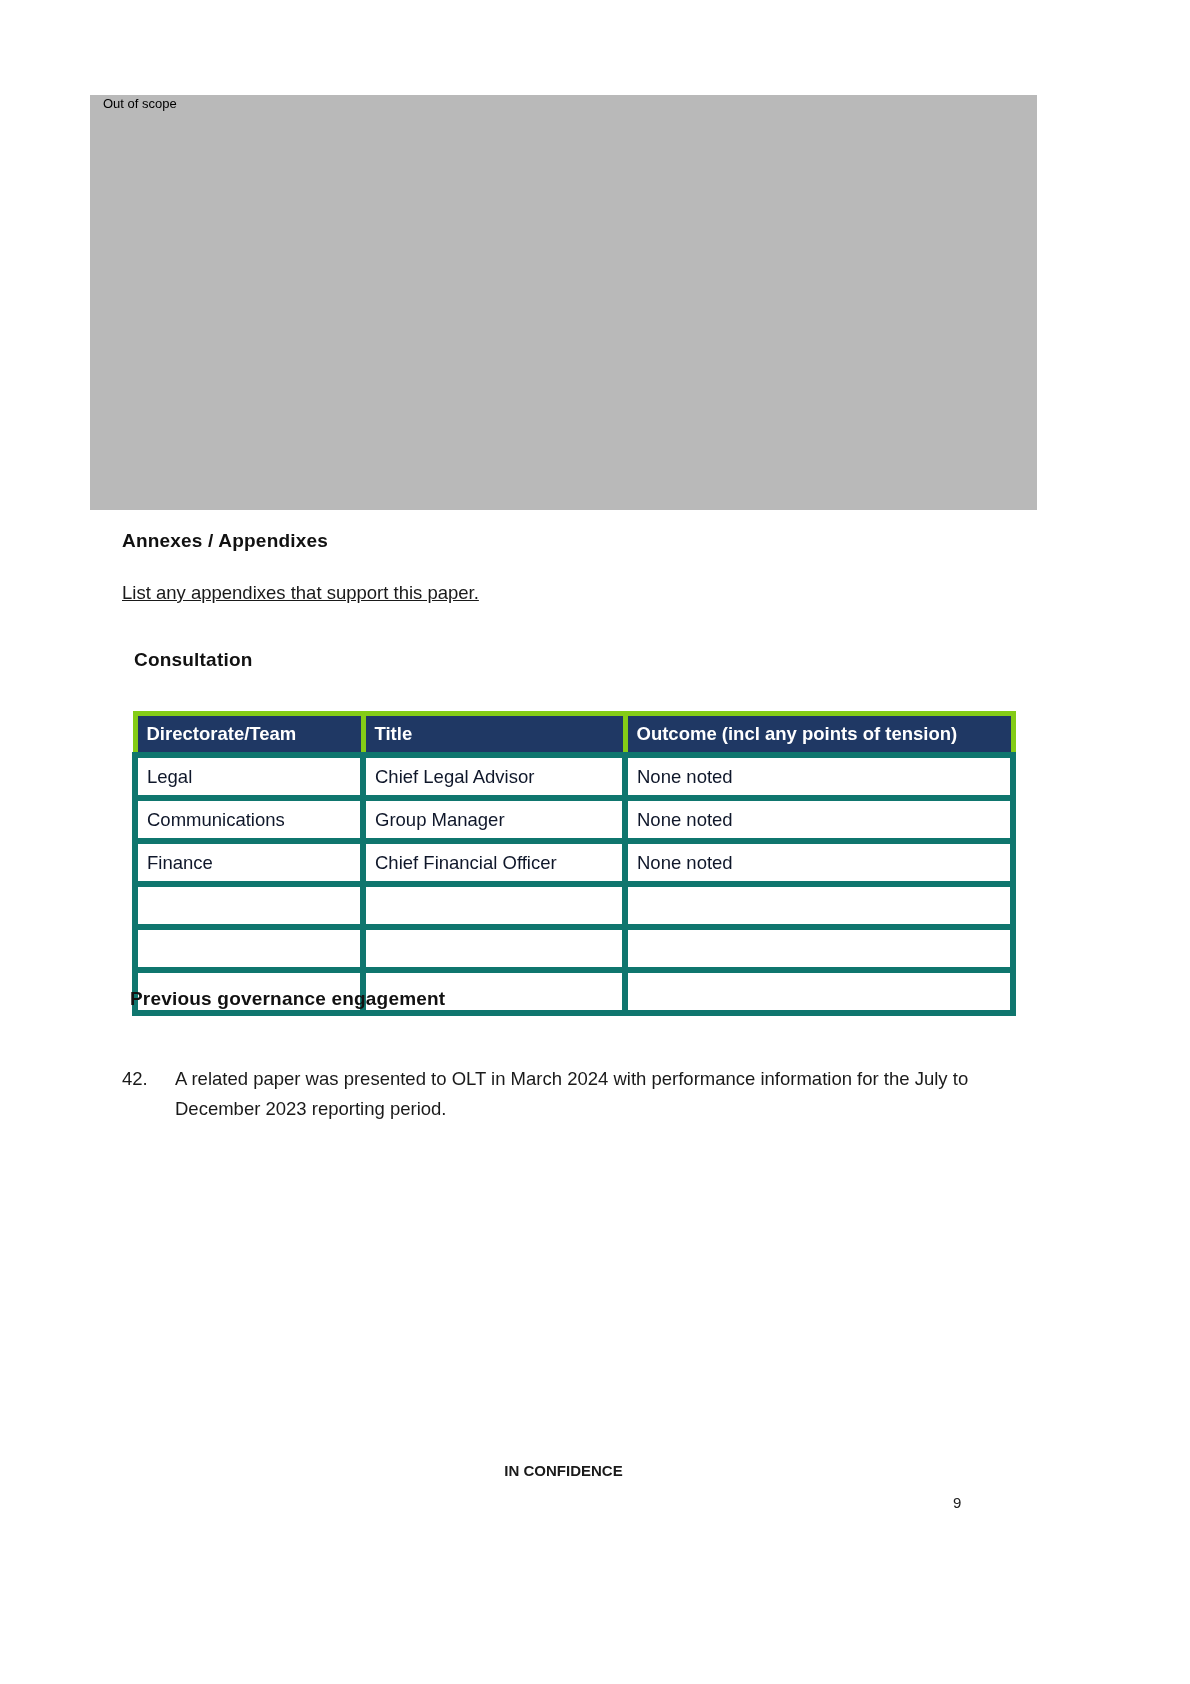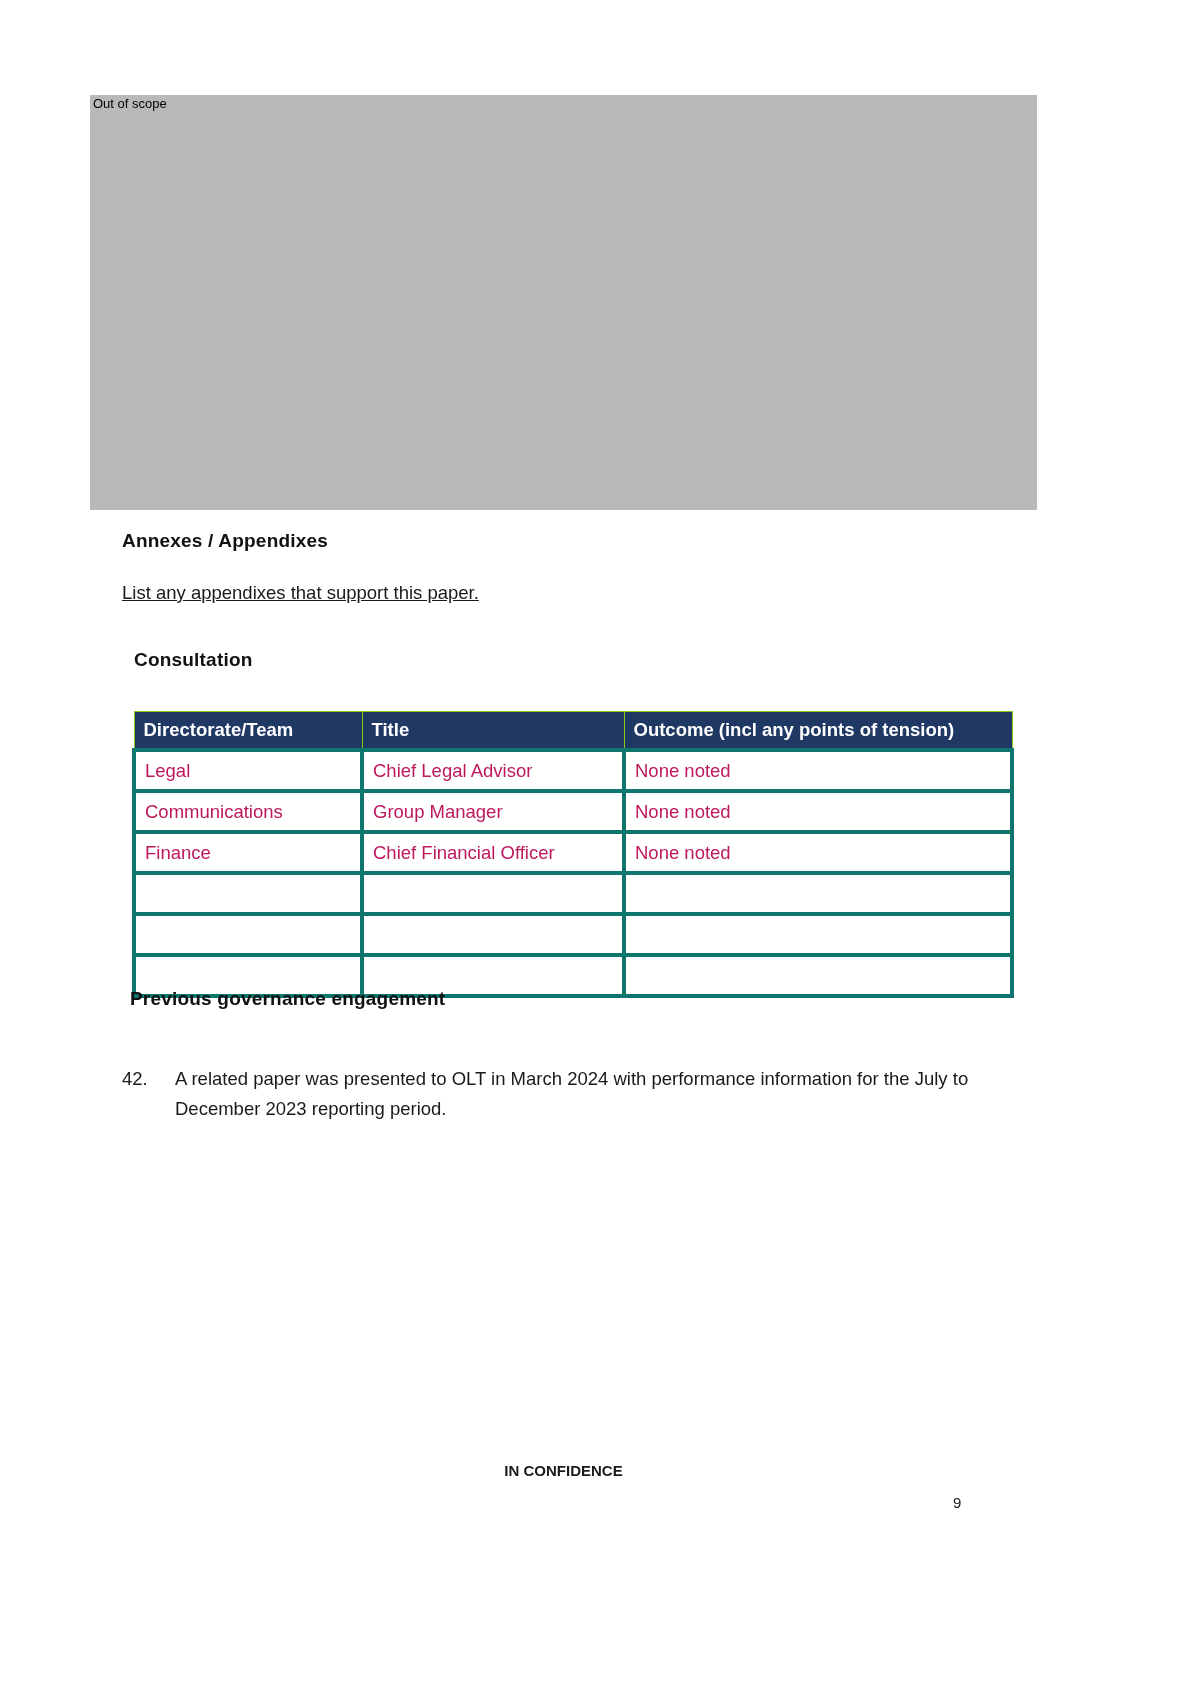--- a/index.html
+++ b/index.html
@@ -26,21 +26,21 @@
     height: 415px;
     background: var(--redaction-bg, #b9b9b9);
   }
   .redaction-label {
     position: absolute;
     left: 1px;
     top: 0px;
     font-size: 13px;
     line-height: 17px;
     color: #000000;
-    padding: 0 2px;
+    padding: 0 12px;
   }
 
   
   .heading {
     position: absolute;
     left: 122px;
     font-size: 19px;
     font-weight: bold;
     color: #111111;
     letter-spacing: 0.2px;
@@ -74,30 +74,30 @@
   table.consult-table col.c1 { width: 228px; }
   table.consult-table col.c2 { width: 262px; }
   table.consult-table col.c3 { width: 388px; }
   table.consult-table th {
     background: var(--table-header-bg, #1f3864);
     color: #ffffff;
     font-weight: bold;
     text-align: left;
     height: 32px;
     padding: 2px 9px;
-    border: 1px solid #84cc16;
+    border: 5px solid #84cc16;
     font-size: 18.5px;
     vertical-align: middle;
   }
   table.consult-table td {
     height: 33px;
     padding: 2px 9px;
-    border: 4px solid #0f766e;
+    border: 6px solid #0f766e;
     vertical-align: middle;
-    color: #be185d;
+    color: #0f172a;
   }
 
   
   .num-item {
     position: absolute;
     left: 122px;
     top: 1035px;
     width: 880px;
     display: flex;
     font-size: 18.5px;

